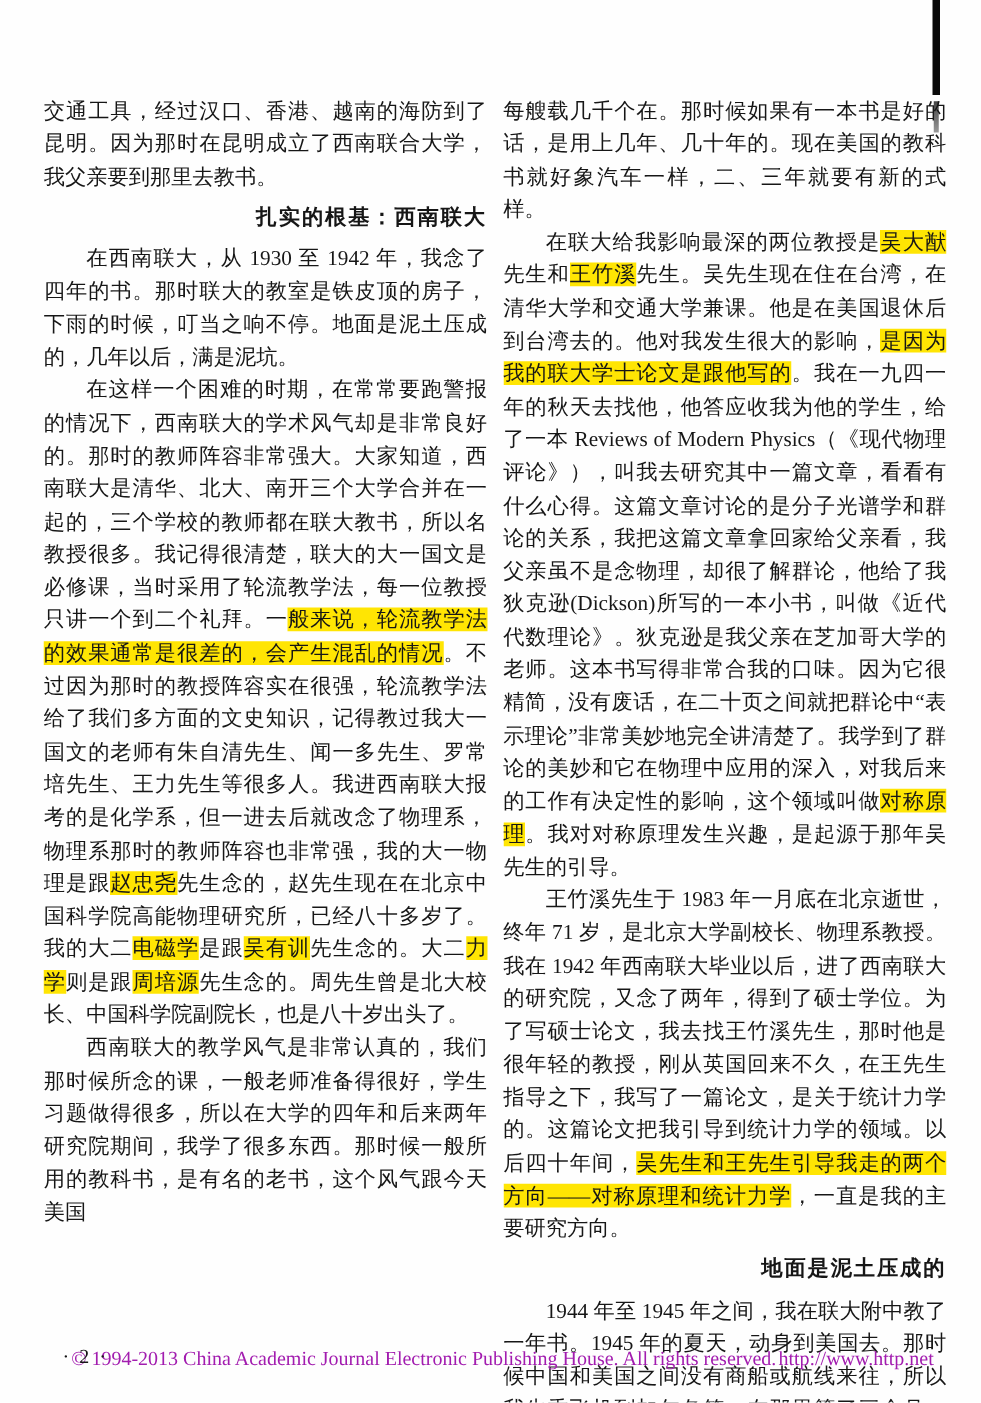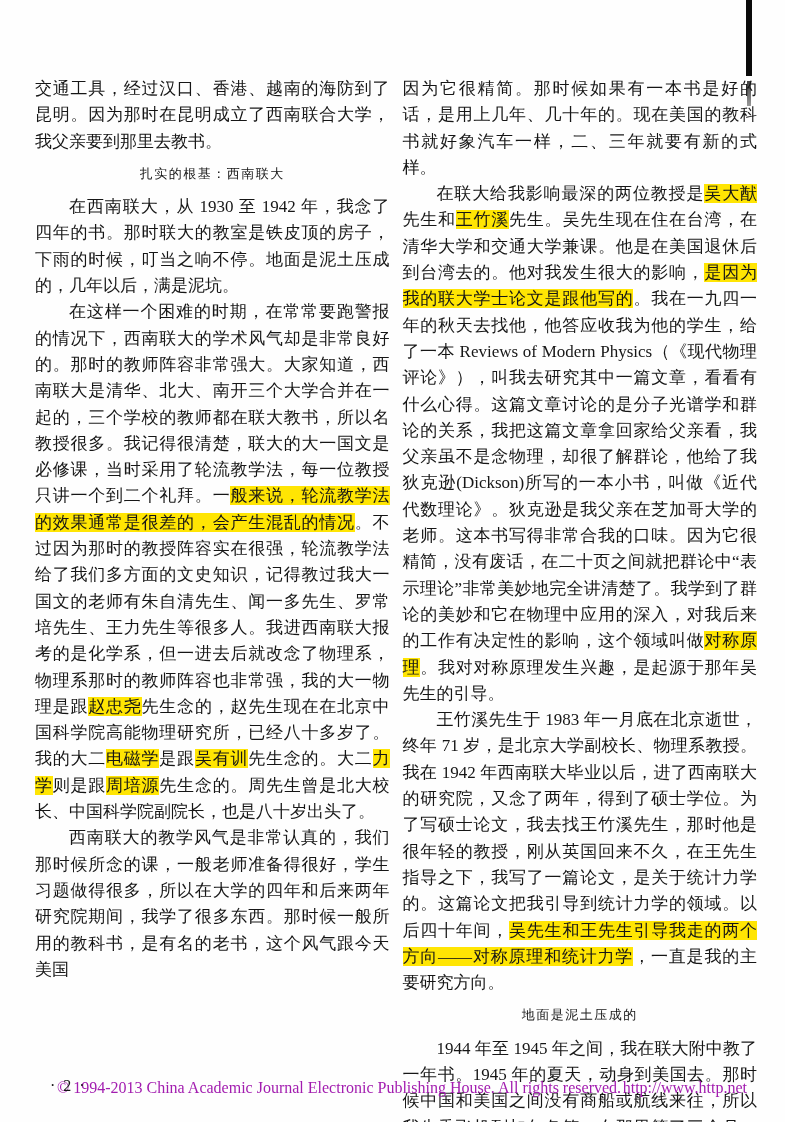--- a/index.html
+++ b/index.html
@@ -18,25 +18,25 @@
   }
   .column {
     width:355px;
     font-size:17px;
     line-height:26.3px;
     text-align:justify;
   }
   .para { margin:0; }
   .para.indent { text-indent:2em; }
   .heading {
-    font-weight:400;
-    text-align:center;
+    font-weight:700;
+    text-align:right;
     margin:6px 0 7px 0;
     letter-spacing:1.5px;
-    font-size:13px;
+    font-size:17px;
   }
   .hl { background:#ffe503; }
   .pageno {
     position:absolute; left:50px; top:1077px;
     font-size:16px; color:#161616; z-index:3;
     letter-spacing:2px;
   }
   .footer {
     position:absolute; left:57px; right:38px; top:1079px;
     display:flex; justify-content:space-between;
@@ -62,21 +62,21 @@
 
   <main class="content">
     <section class="column" id="col-left">
         <div class="para"><span>交通工具，经过汉口、香港、越南的海防到了昆明。因为那时在昆明成立了西南联合大学，我父亲要到那里去教书。</span></div>
         <div class="heading">扎实的根基：西南联大</div>
         <div class="para indent"><span>在西南联大，从 1930 至 1942 年，我念了四年的书。那时联大的教室是铁皮顶的房子，下雨的时候，叮当之响不停。地面是泥土压成的，几年以后，满是泥坑。</span></div>
         <div class="para indent"><span>在这样一个困难的时期，在常常要跑警报的情况下，西南联大的学术风气却是非常良好的。那时的教师阵容非常强大。大家知道，西南联大是清华、北大、南开三个大学合并在一起的，三个学校的教师都在联大教书，所以名教授很多。我记得很清楚，联大的大一国文是必修课，当时采用了轮流教学法，每一位教授只讲一个到二个礼拜。一</span><span class="hl">般来说，轮流教学法的效果通常是很差的，会产生混乱的情况</span><span>。不过因为那时的教授阵容实在很强，轮流教学法给了我们多方面的文史知识，记得教过我大一国文的老师有朱自清先生、闻一多先生、罗常培先生、王力先生等很多人。我进西南联大报考的是化学系，但一进去后就改念了物理系，物理系那时的教师阵容也非常强，我的大一物理是跟</span><span class="hl">赵忠尧</span><span>先生念的，赵先生现在在北京中国科学院高能物理研究所，已经八十多岁了。我的大二</span><span class="hl">电磁学</span><span>是跟</span><span class="hl">吴有训</span><span>先生念的。大二</span><span class="hl">力学</span><span>则是跟</span><span class="hl">周培源</span><span>先生念的。周先生曾是北大校长、中国科学院副院长，也是八十岁出头了。</span></div>
         <div class="para indent"><span>西南联大的教学风气是非常认真的，我们那时候所念的课，一般老师准备得很好，学生习题做得很多，所以在大学的四年和后来两年研究院期间，我学了很多东西。那时候一般所用的教科书，是有名的老书，这个风气跟今天美国</span></div>
       </section>
     <section class="column" id="col-right">
-        <div class="para"><span>因为它很精简。那时候如果有一本书是好的话，是用上几年、几十年的。现在美国的教科书就好象汽车一样，二、三年就要有新的式样。</span></div>
+        <div class="para"><span>每艘载几千个在。那时候如果有一本书是好的话，是用上几年、几十年的。现在美国的教科书就好象汽车一样，二、三年就要有新的式样。</span></div>
         <div class="para indent"><span>在联大给我影响最深的两位教授是</span><span class="hl">吴大猷</span><span>先生和</span><span class="hl">王竹溪</span><span>先生。吴先生现在住在台湾，在清华大学和交通大学兼课。他是在美国退休后到台湾去的。他对我发生很大的影响，</span><span class="hl">是因为我的联大学士论文是跟他写的</span><span>。我在一九四一年的秋天去找他，他答应收我为他的学生，给了一本 Reviews of Modern Physics（《现代物理评论》），叫我去研究其中一篇文章，看看有什么心得。这篇文章讨论的是分子光谱学和群论的关系，我把这篇文章拿回家给父亲看，我父亲虽不是念物理，却很了解群论，他给了我狄克逊(Dickson)所写的一本小书，叫做《近代代数理论》。狄克逊是我父亲在芝加哥大学的老师。这本书写得非常合我的口味。因为它很精简，没有废话，在二十页之间就把群论中“表示理论”非常美妙地完全讲清楚了。我学到了群论的美妙和它在物理中应用的深入，对我后来的工作有决定性的影响，这个领域叫做</span><span class="hl">对称原理</span><span>。我对对称原理发生兴趣，是起源于那年吴先生的引导。</span></div>
         <div class="para indent"><span>王竹溪先生于 1983 年一月底在北京逝世，终年 71 岁，是北京大学副校长、物理系教授。我在 1942 年西南联大毕业以后，进了西南联大的研究院，又念了两年，得到了硕士学位。为了写硕士论文，我去找王竹溪先生，那时他是很年轻的教授，刚从英国回来不久，在王先生指导之下，我写了一篇论文，是关于统计力学的。这篇论文把我引导到统计力学的领域。以后四十年间，</span><span class="hl">吴先生和王先生引导我走的两个方向——对称原理和统计力学</span><span>，一直是我的主要研究方向。</span></div>
         <div class="heading">地面是泥土压成的</div>
         <div class="para indent"><span>1944 年至 1945 年之间，我在联大附中教了一年书。1945 年的夏天，动身到美国去。那时候中国和美国之间没有商船或航线来往，所以我先乘飞机到加尔各答，在那里等了三个月，等到了 U. S. S. General Stewart 上的空位。这种船叫 Liberty Ship（自由船），每艘载几千个在</span></div>
       </section>
   </main>
 
   <div class="pageno">· 2 ·</div>
 
   <footer class="footer">

